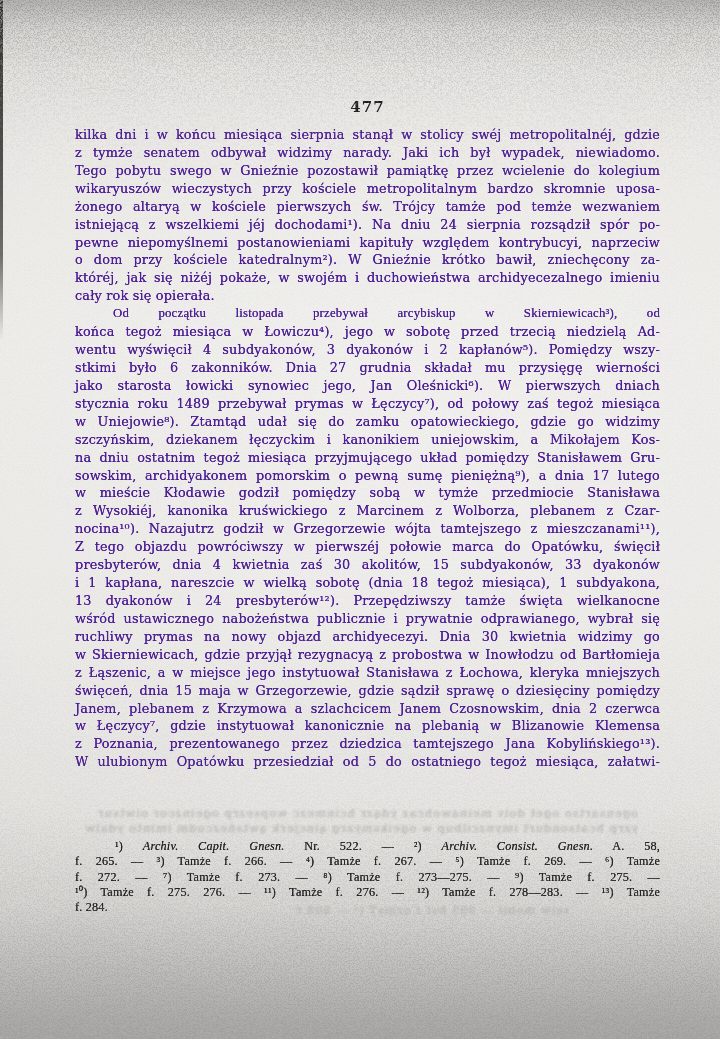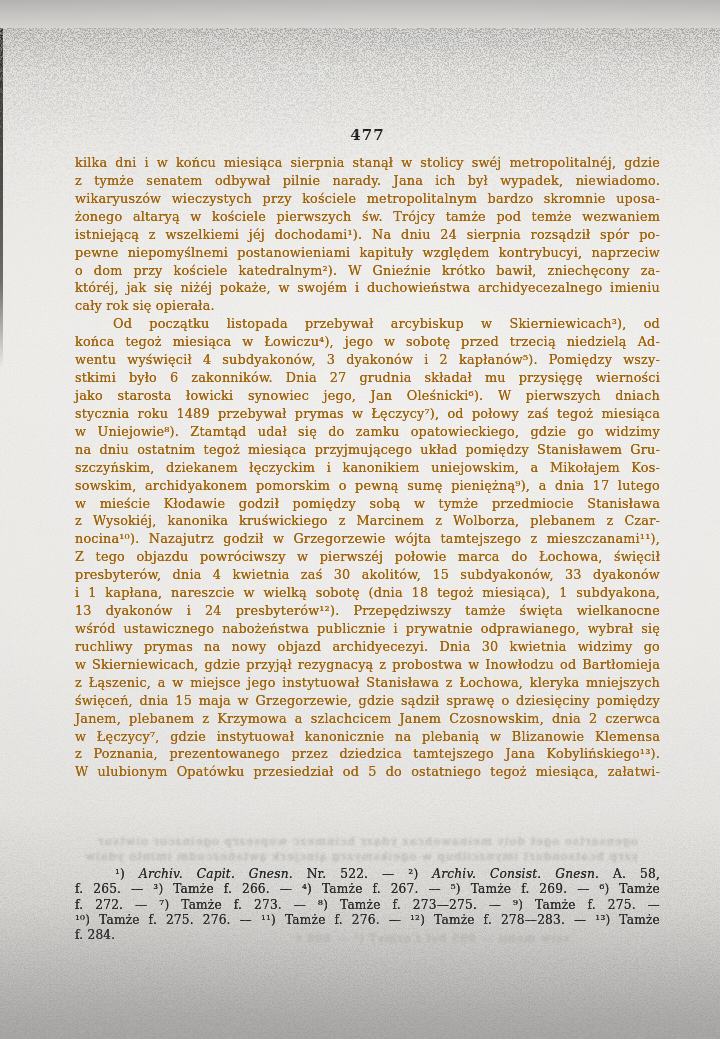--- a/index.html
+++ b/index.html
@@ -6,41 +6,41 @@
   body{
     width:720px;height:1039px;overflow:hidden;position:relative;
     font-family:"DejaVu Serif","Liberation Serif",serif;
     background:
       radial-gradient(120% 85% at 60% 40%, rgba(255,255,255,0.28), rgba(255,255,255,0) 72%),
       linear-gradient(180deg,
         #b2b1af 0px, #d4d3d0 28px, #e2e1de 70px, #eae8e5 150px,
         #ecebe8 330px, #e9e8e5 640px, #e3e2df 810px, #d5d4d1 905px,
         #bcbbb9 975px, #abaaa8 1020px, #a7a6a4 1039px);
   }
-  .page{position:absolute;inset:0;margin-top:28px;}
+  .page{position:absolute;inset:0;}
   .left-strip{
     position:absolute;left:0;top:0;width:3px;height:340px;
     background:linear-gradient(180deg,#2f2f2d 0%,#4a4a46 45%,#6e6e68 75%,rgba(110,110,104,0));
     z-index:3;
   }
   .pagenum{
     position:absolute;top:98px;left:75px;width:585px;
     text-align:center;font-size:15px;font-weight:bold;letter-spacing:1px;
     color:#1c1c1c;z-index:2;
   }
-  .content{position:absolute;left:75px;top:126px;width:585px;z-index:2;color:#a16207;}
+  .content{position:absolute;left:75px;top:126px;width:585px;z-index:2;color:#4c1d95;}
   .content .tline{
     font-size:12.8px;line-height:17.93px;height:17.93px;
     text-align:justify;text-align-last:justify;
     letter-spacing:0.2px;white-space:nowrap;overflow:visible;
     text-shadow:0 0 0.35px currentColor;
   }
   .content .tline.flush{text-align-last:left;}
-  .content .tline.indent{text-indent:38px;}
-  .footnotes{position:absolute;left:75px;top:839px;width:585px;z-index:2;color:#222;}
+  .content .tline.indent{text-indent:38px;font-family:Liberation Serif, serif;}
+  .footnotes{position:absolute;left:75px;top:839px;width:585px;z-index:2;color:#222;font-family:Liberation Serif, serif;}
   .footnotes .tline{
     font-size:12.2px;line-height:15.3px;height:15.3px;
     text-align:justify;text-align-last:justify;letter-spacing:0.2px;
     white-space:nowrap;text-shadow:0 0 0.3px currentColor;
   }
   .footnotes .tline.flush{text-align-last:left;}
   .footnotes .tline.indent{text-indent:40px;}
   .footnotes i{font-style:italic;}
   .ghost{position:absolute;z-index:1;color:#9c9c96;}
   .ghost .tline,.ghost{
@@ -77,44 +77,45 @@
 
 <div class="page">
 
   <div class="left-strip"></div>
 
   <div class="pagenum">477</div>
 
   <div class="content">
     <div class="para">
         <div class="tline">kilka dni i w końcu miesiąca sierpnia stanął w stolicy swéj metropolitalnéj, gdzie</div>
-        <div class="tline">z tymże senatem odbywał pilnie narady. Jana ich był wypadek, niewiadomo.</div>
+        <div class="tline">z tymże senatem odbywał widzimy narady. Jaki ich był wypadek, niewiadomo.</div>
+        <div class="tline">Tego pobytu swego w Gnieźnie pozostawił pamiątkę przez wcielenie do kolegium</div>
         <div class="tline">wikaryuszów wieczystych przy kościele metropolitalnym bardzo skromnie uposa-</div>
         <div class="tline">żonego altaryą w kościele pierwszych św. Trójcy tamże pod temże wezwaniem</div>
         <div class="tline">istniejącą z wszelkiemi jéj dochodami¹). Na dniu 24 sierpnia rozsądził spór po-</div>
         <div class="tline">pewne niepomyślnemi postanowieniami kapituły względem kontrybucyi, naprzeciw</div>
         <div class="tline">o dom przy kościele katedralnym²). W Gnieźnie krótko bawił, zniechęcony za-</div>
         <div class="tline">któréj, jak się niżéj pokaże, w swojém i duchowieństwa archidyecezalnego imieniu</div>
         <div class="tline flush">cały rok się opierała.</div>
       </div>
     <div class="para">
         <div class="tline indent">Od początku listopada przebywał arcybiskup w Skierniewicach³), od</div>
         <div class="tline">końca tegoż miesiąca w Łowiczu⁴), jego w sobotę przed trzecią niedzielą Ad-</div>
         <div class="tline">wentu wyświęcił 4 subdyakonów, 3 dyakonów i 2 kapłanów⁵). Pomiędzy wszy-</div>
         <div class="tline">stkimi było 6 zakonników. Dnia 27 grudnia składał mu przysięgę wierności</div>
         <div class="tline">jako starosta łowicki synowiec jego, Jan Oleśnicki⁶). W pierwszych dniach</div>
         <div class="tline">stycznia roku 1489 przebywał prymas w Łęczycy⁷), od połowy zaś tegoż miesiąca</div>
         <div class="tline">w Uniejowie⁸). Ztamtąd udał się do zamku opatowieckiego, gdzie go widzimy</div>
+        <div class="tline">szczyńskim, dziekanem łęczyckim i kanonikiem uniejowskim, a Mikołajem Kos-</div>
         <div class="tline">na dniu ostatnim tegoż miesiąca przyjmującego układ pomiędzy Stanisławem Gru-</div>
-        <div class="tline">szczyńskim, dziekanem łęczyckim i kanonikiem uniejowskim, a Mikołajem Kos-</div>
         <div class="tline">sowskim, archidyakonem pomorskim o pewną sumę pieniężną⁹), a dnia 17 lutego</div>
         <div class="tline">w mieście Kłodawie godził pomiędzy sobą w tymże przedmiocie Stanisława</div>
         <div class="tline">z Wysokiéj, kanonika kruświckiego z Marcinem z Wolborza, plebanem z Czar-</div>
         <div class="tline">nocina¹⁰). Nazajutrz godził w Grzegorzewie wójta tamtejszego z mieszczanami¹¹),</div>
-        <div class="tline">Z tego objazdu powróciwszy w pierwszéj połowie marca do Łochowa, święcił</div>
+        <div class="tline">Z tego objazdu powróciwszy w pierwszéj połowie marca do Opatówku, święcił</div>
         <div class="tline">presbyterów, dnia 4 kwietnia zaś 30 akolitów, 15 subdyakonów, 33 dyakonów</div>
         <div class="tline">i 1 kapłana, nareszcie w wielką sobotę (dnia 18 tegoż miesiąca), 1 subdyakona,</div>
         <div class="tline">13 dyakonów i 24 presbyterów¹²). Przepędziwszy tamże święta wielkanocne</div>
         <div class="tline">wśród ustawicznego nabożeństwa publicznie i prywatnie odprawianego, wybrał się</div>
         <div class="tline">ruchliwy prymas na nowy objazd archidyecezyi. Dnia 30 kwietnia widzimy go</div>
         <div class="tline">w Skierniewicach, gdzie przyjął rezygnacyą z probostwa w Inowłodzu od Bartłomieja</div>
         <div class="tline">z Łąszenic, a w miejsce jego instytuował Stanisława z Łochowa, kleryka mniejszych</div>
         <div class="tline">święceń, dnia 15 maja w Grzegorzewie, gdzie sądził sprawę o dziesięciny pomiędzy</div>
         <div class="tline">Janem, plebanem z Krzymowa a szlachcicem Janem Czosnowskim, dnia 2 czerwca</div>
         <div class="tline">w Łęczycy⁷, gdzie instytuował kanonicznie na plebanią w Blizanowie Klemensa</div>

